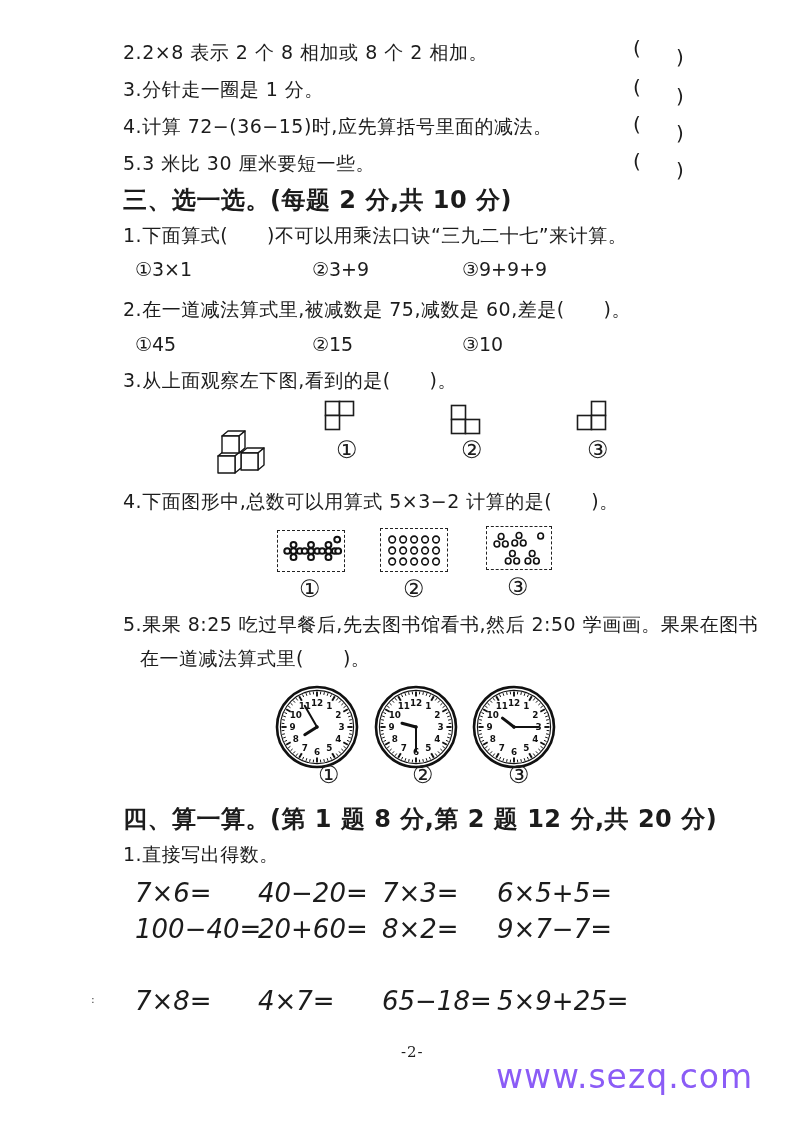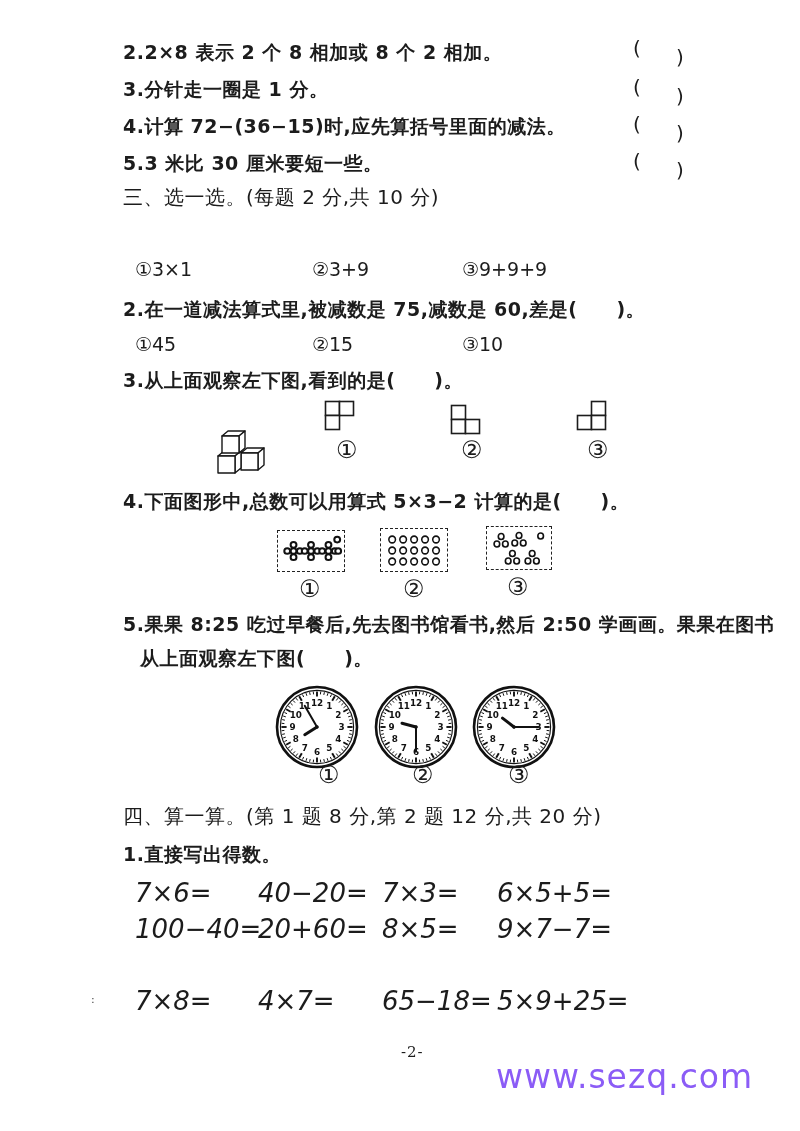--- a/index.html
+++ b/index.html
@@ -1,22 +1,22 @@
 <!DOCTYPE html>
 <html><head>
 <meta charset="utf-8">
 <style>
   html,body{margin:0;padding:0;background:#ffffff;}
   .page{
     position:relative;width:800px;height:1131px;background:#fff;overflow:hidden;
     font-family:"DejaVu Sans",sans-serif;color:#1c1c1c;
   }
   .abs{position:absolute;}
-  .qtext{font-size:19px;font-weight:700;letter-spacing:.5px;white-space:nowrap;line-height:1.1;}
-  .heading{font-size:20px;font-weight:400;letter-spacing:.5px;white-space:nowrap;}
+  .qtext{font-size:19px;font-weight:400;letter-spacing:.5px;white-space:nowrap;line-height:1.1;}
+  .heading{font-size:24px;font-weight:700;letter-spacing:.5px;white-space:nowrap;}
   .opt{font-size:19px;font-weight:500;white-space:nowrap;}
   .bracket{font-size:20px;font-weight:500;}
   .circlabel{font-size:24px;font-weight:500;line-height:1;}
   .calc-cell{position:absolute;font-size:26px;font-weight:500;white-space:nowrap;font-style:italic;}
   .dotbox{border:1.6px dashed #222;background:#fff;box-sizing:border-box;}
   .dotbox svg{display:block;width:100%;height:100%;}
   .pagenum{font-size:15px;font-weight:500;font-family:"DejaVu Serif",serif;letter-spacing:1px;}
   .watermark{font-size:33px;color:#8b5cf6;font-weight:400;letter-spacing:1px;white-space:nowrap;}
   .edgemark{font-size:11px;color:#444;}
 </style>
@@ -34,20 +34,21 @@
   <span class="abs bracket" style="left:676px;top:45px">)</span>
   <span class="abs bracket" style="left:633px;top:75px">(</span>
   <span class="abs bracket" style="left:676px;top:84px">)</span>
   <span class="abs bracket" style="left:633px;top:112px">(</span>
   <span class="abs bracket" style="left:676px;top:121px">)</span>
   <span class="abs bracket" style="left:633px;top:149px">(</span>
   <span class="abs bracket" style="left:676px;top:158px">)</span>
 
   <div class="abs heading" style="left:123px;top:184px">三、选一选。(每题 2 分,共 10 分)</div>
 
+  <div class="abs qtext" style="left:123px;top:225px">1.下面算式(　　)不可以用乘法口诀“三九二十七”来计算。</div>
   <span class="abs opt" style="left:135px;top:258px">①3×1</span>
   <span class="abs opt" style="left:312px;top:258px">②3+9</span>
   <span class="abs opt" style="left:462px;top:258px">③9+9+9</span>
 
   <div class="abs qtext" style="left:123px;top:299px">2.在一道减法算式里,被减数是 75,减数是 60,差是(　　)。</div>
   <span class="abs opt" style="left:135px;top:333px">①45</span>
   <span class="abs opt" style="left:312px;top:333px">②15</span>
   <span class="abs opt" style="left:462px;top:333px">③10</span>
 
   <div class="abs qtext" style="left:123px;top:370px">3.从上面观察左下图,看到的是(　　)。</div>
@@ -145,21 +146,21 @@
         <circle cx="43.5" cy="34" r="3" fill="#fff" stroke="#111" stroke-width="1.7"></circle>
         <circle cx="52.5" cy="34" r="3" fill="#fff" stroke="#111" stroke-width="1.7"></circle>
         <circle cx="57" cy="9" r="3" fill="#fff" stroke="#111" stroke-width="1.7"></circle>
       </svg>
     </div>
   <span class="abs circlabel" style="left:299px;top:577px">①</span>
   <span class="abs circlabel" style="left:403px;top:577px">②</span>
   <span class="abs circlabel" style="left:507px;top:575px">③</span>
 
   <div class="abs qtext" style="left:123px;top:614px">5.果果 8:25 吃过早餐后,先去图书馆看书,然后 2:50 学画画。果果在图书</div>
-  <div class="abs qtext" style="left:140px;top:648px">从上面观察左下图(　　)。</div>
+  <div class="abs qtext" style="left:140px;top:648px">在一道减法算式里(　　)。</div>
 
   <span class="abs" style="left:275px;top:685px"><svg width="84" height="84" viewBox="0 0 84 84">
         <circle cx="42" cy="42" r="40" fill="#fff" stroke="#111" stroke-width="2.6"></circle>
         <circle cx="42" cy="42" r="36.6" fill="none" stroke="#111" stroke-width="1.1"></circle>
         <line x1="42" y1="11.600000000000001" x2="42" y2="6.399999999999999" stroke="#111" stroke-width="1.9"></line>
         <line x1="45.42853359517903" y1="9.379681831920642" x2="45.721213292328464" y2="6.59502052488947" stroke="#111" stroke-width="1"></line>
         <line x1="48.8195034588225" y1="9.916758695931179" x2="49.40165619311223" y2="7.177945413876515" stroke="#111" stroke-width="1"></line>
         <line x1="52.135757415498276" y1="10.805346265518967" x2="53.001004999748126" y2="8.142388019892536" stroke="#111" stroke-width="1"></line>
         <line x1="55.34096189288624" y1="12.035708989322693" x2="56.479824493498484" y2="9.477781707923405" stroke="#111" stroke-width="1"></line>
         <line x1="57.199999999999996" y1="15.672827724953063" x2="59.8" y2="11.169495625273981" stroke="#111" stroke-width="1.9"></line>
@@ -400,21 +401,21 @@
 
   <div class="abs" style="left:135px;top:878px;width:560px;height:24px">
     <span class="calc-cell" style="left:0">7×6=</span>
     <span class="calc-cell" style="left:123px">40−20=</span>
     <span class="calc-cell" style="left:247px">7×3=</span>
     <span class="calc-cell" style="left:362px">6×5+5=</span>
   </div>
   <div class="abs" style="left:135px;top:914px;width:560px;height:24px">
     <span class="calc-cell" style="left:0">100−40=</span>
     <span class="calc-cell" style="left:123px">20+60=</span>
-    <span class="calc-cell" style="left:247px">8×5=</span>
+    <span class="calc-cell" style="left:247px">8×2=</span>
     <span class="calc-cell" style="left:362px">9×7−7=</span>
   </div>
   <div class="abs" style="left:135px;top:986px;width:560px;height:24px">
     <span class="calc-cell" style="left:0">7×8=</span>
     <span class="calc-cell" style="left:123px">4×7=</span>
     <span class="calc-cell" style="left:247px">65−18=</span>
     <span class="calc-cell" style="left:362px">5×9+25=</span>
   </div>
 
   <span class="abs edgemark" style="left:91px;top:993px">:</span>

